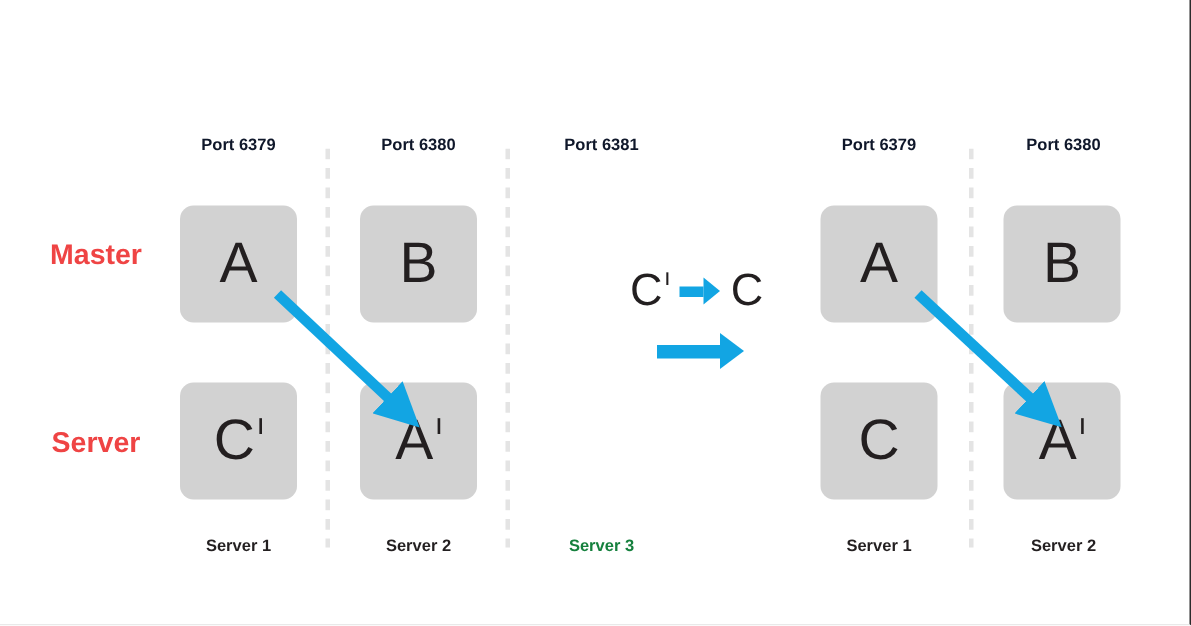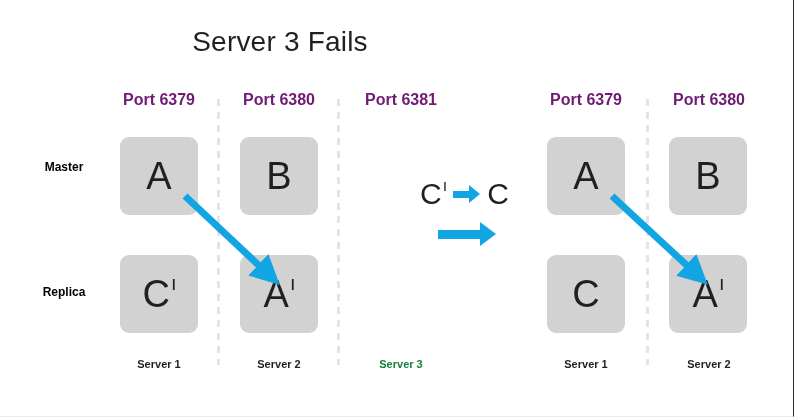--- a/index.html
+++ b/index.html
@@ -36,36 +36,36 @@
     color: #231f20;
     white-space: nowrap;
   }
 
   
   .row-label {
     position: absolute;
     left: 16px;
     width: 96px;
     text-align: center;
-    font-size: 12px;
+    font-size: 19px;
     font-weight: 700;
-    color: #000000;
+    color: #ef4444;
   }
   .row-label.master  { top: 160px; }
   .row-label.replica { top: 285px; }
 
   
   .port-label {
     position: absolute;
     top: 91px;
     width: 110px;
     text-align: center;
-    font-size: 16px;
+    font-size: 11px;
     font-weight: 700;
-    color: #701a75;
+    color: #0f172a;
     white-space: nowrap;
   }
 
   
   .server-label {
     position: absolute;
     top: 358px;
     width: 110px;
     text-align: center;
     font-size: 11px;
@@ -191,24 +191,23 @@
     width: 794px;
     height: 417px;
     pointer-events: none;
   }
 </style>
 </head>
 <body>
 
 <div id="slide">
 
-  <div class="title">Server 3 Fails</div>
 
   <div class="row-label master">Master</div>
-  <div class="row-label replica">Replica</div>
+  <div class="row-label replica">Server</div>
 
   <div>
 
     <div class="port-label" style="left:104px;">Port 6379</div>
     <div class="port-label" style="left:224px;">Port 6380</div>
     <div class="port-label" style="left:346px;">Port 6381</div>
 
     <div class="divider" style="left:217px;"></div>
     <div class="divider" style="left:337px;"></div>
 

